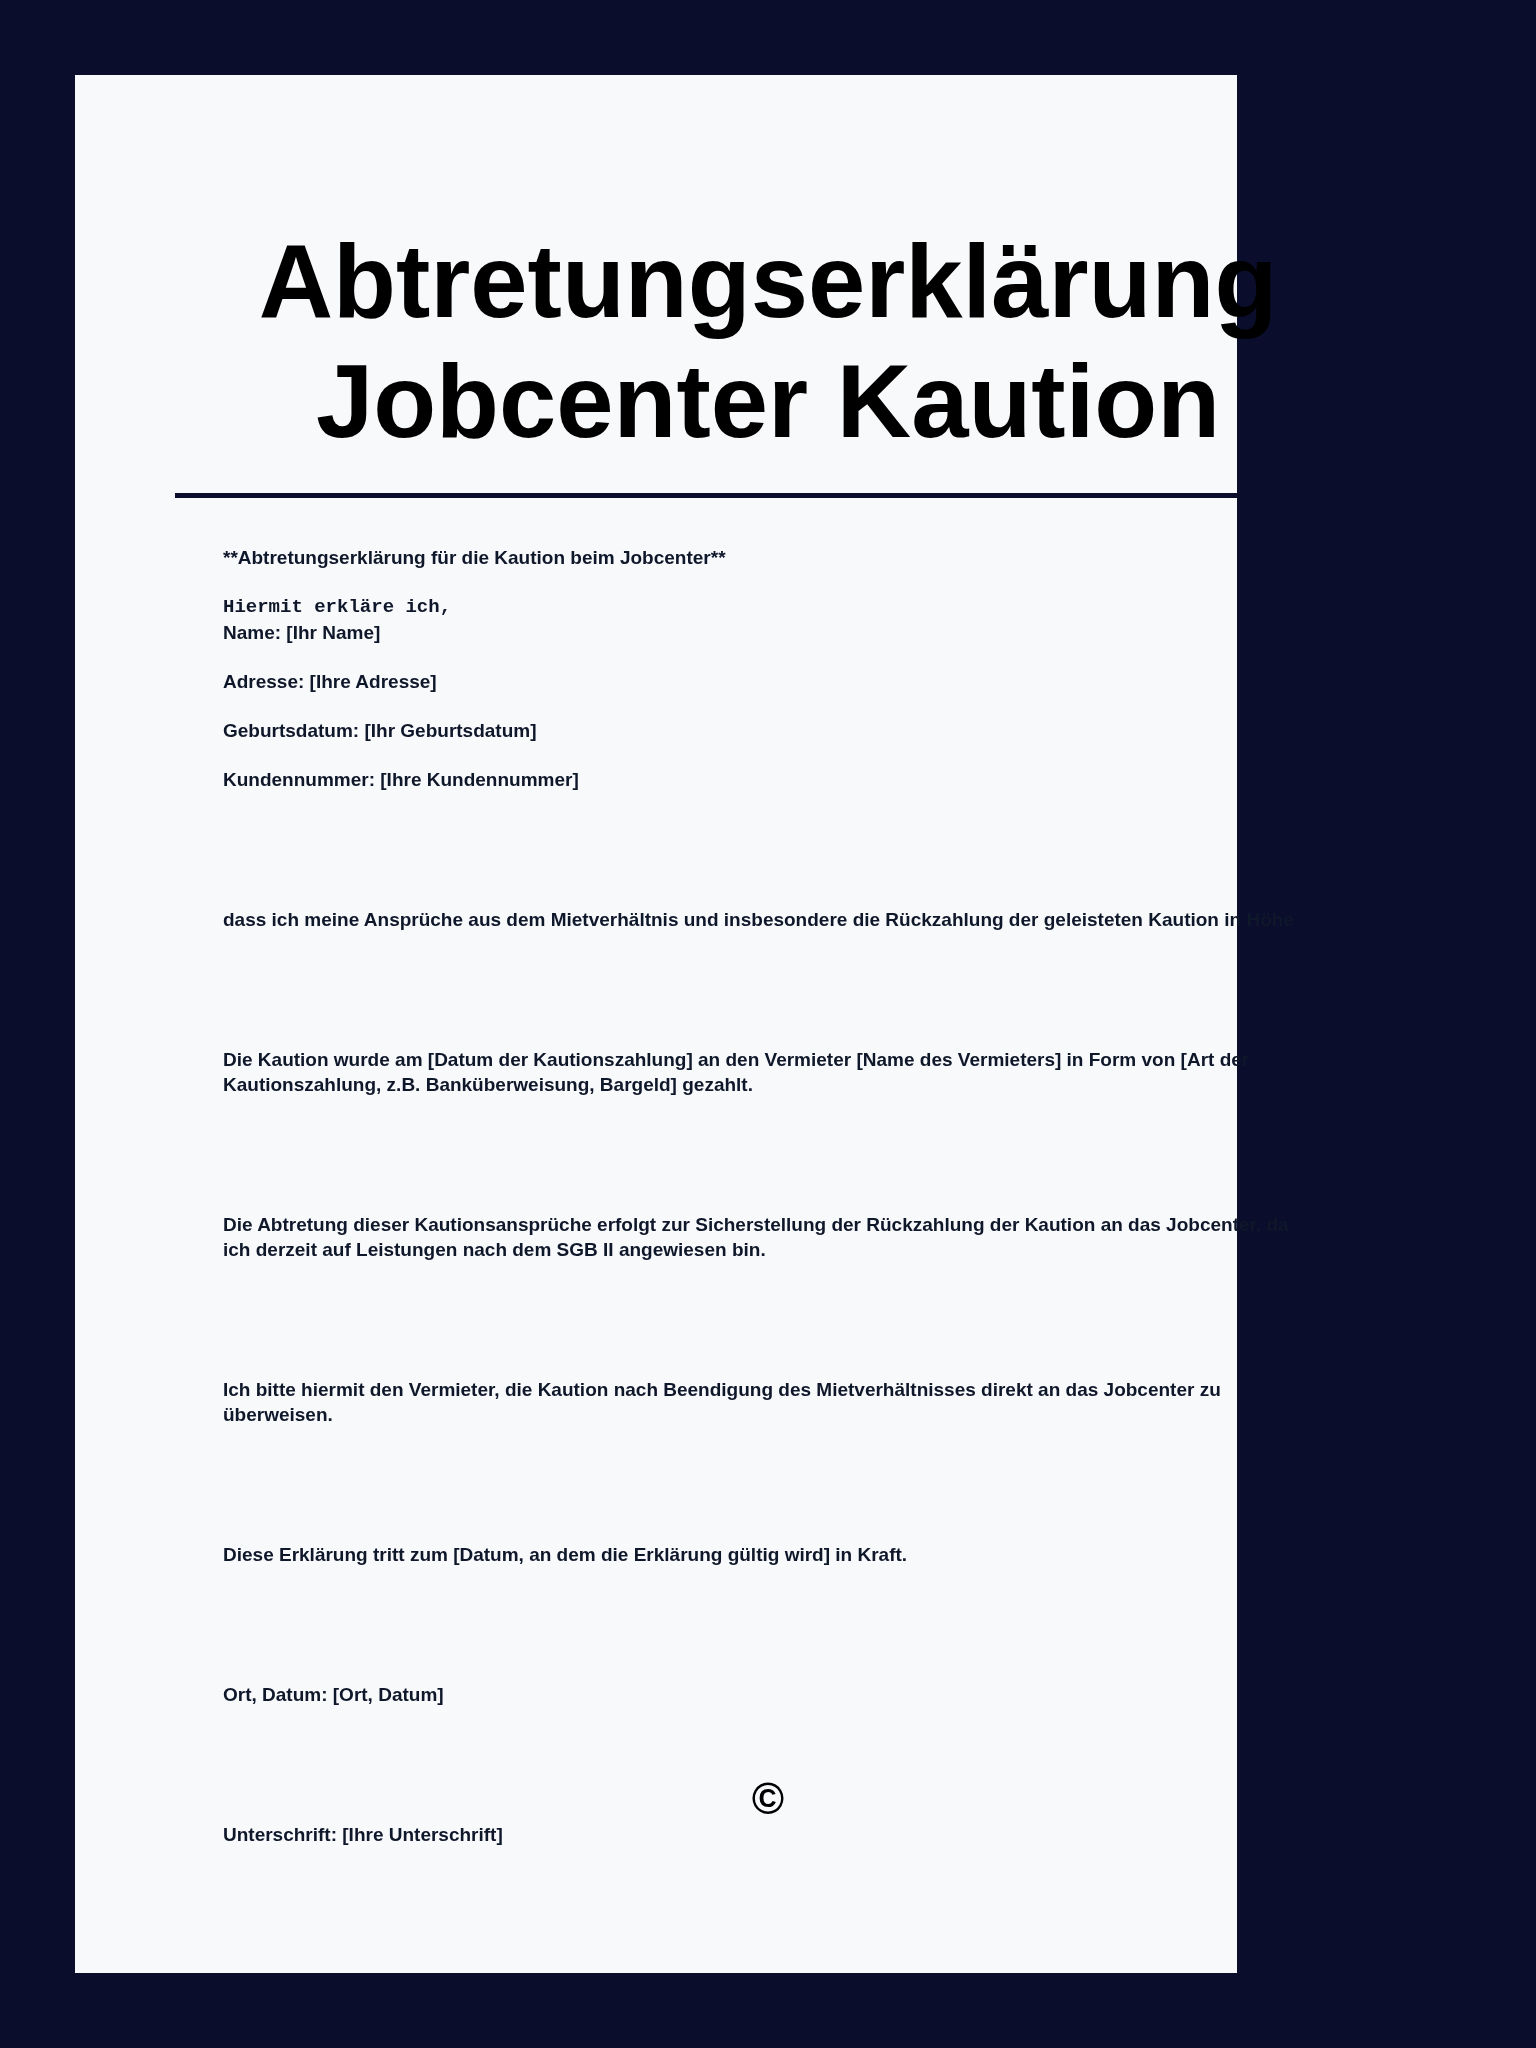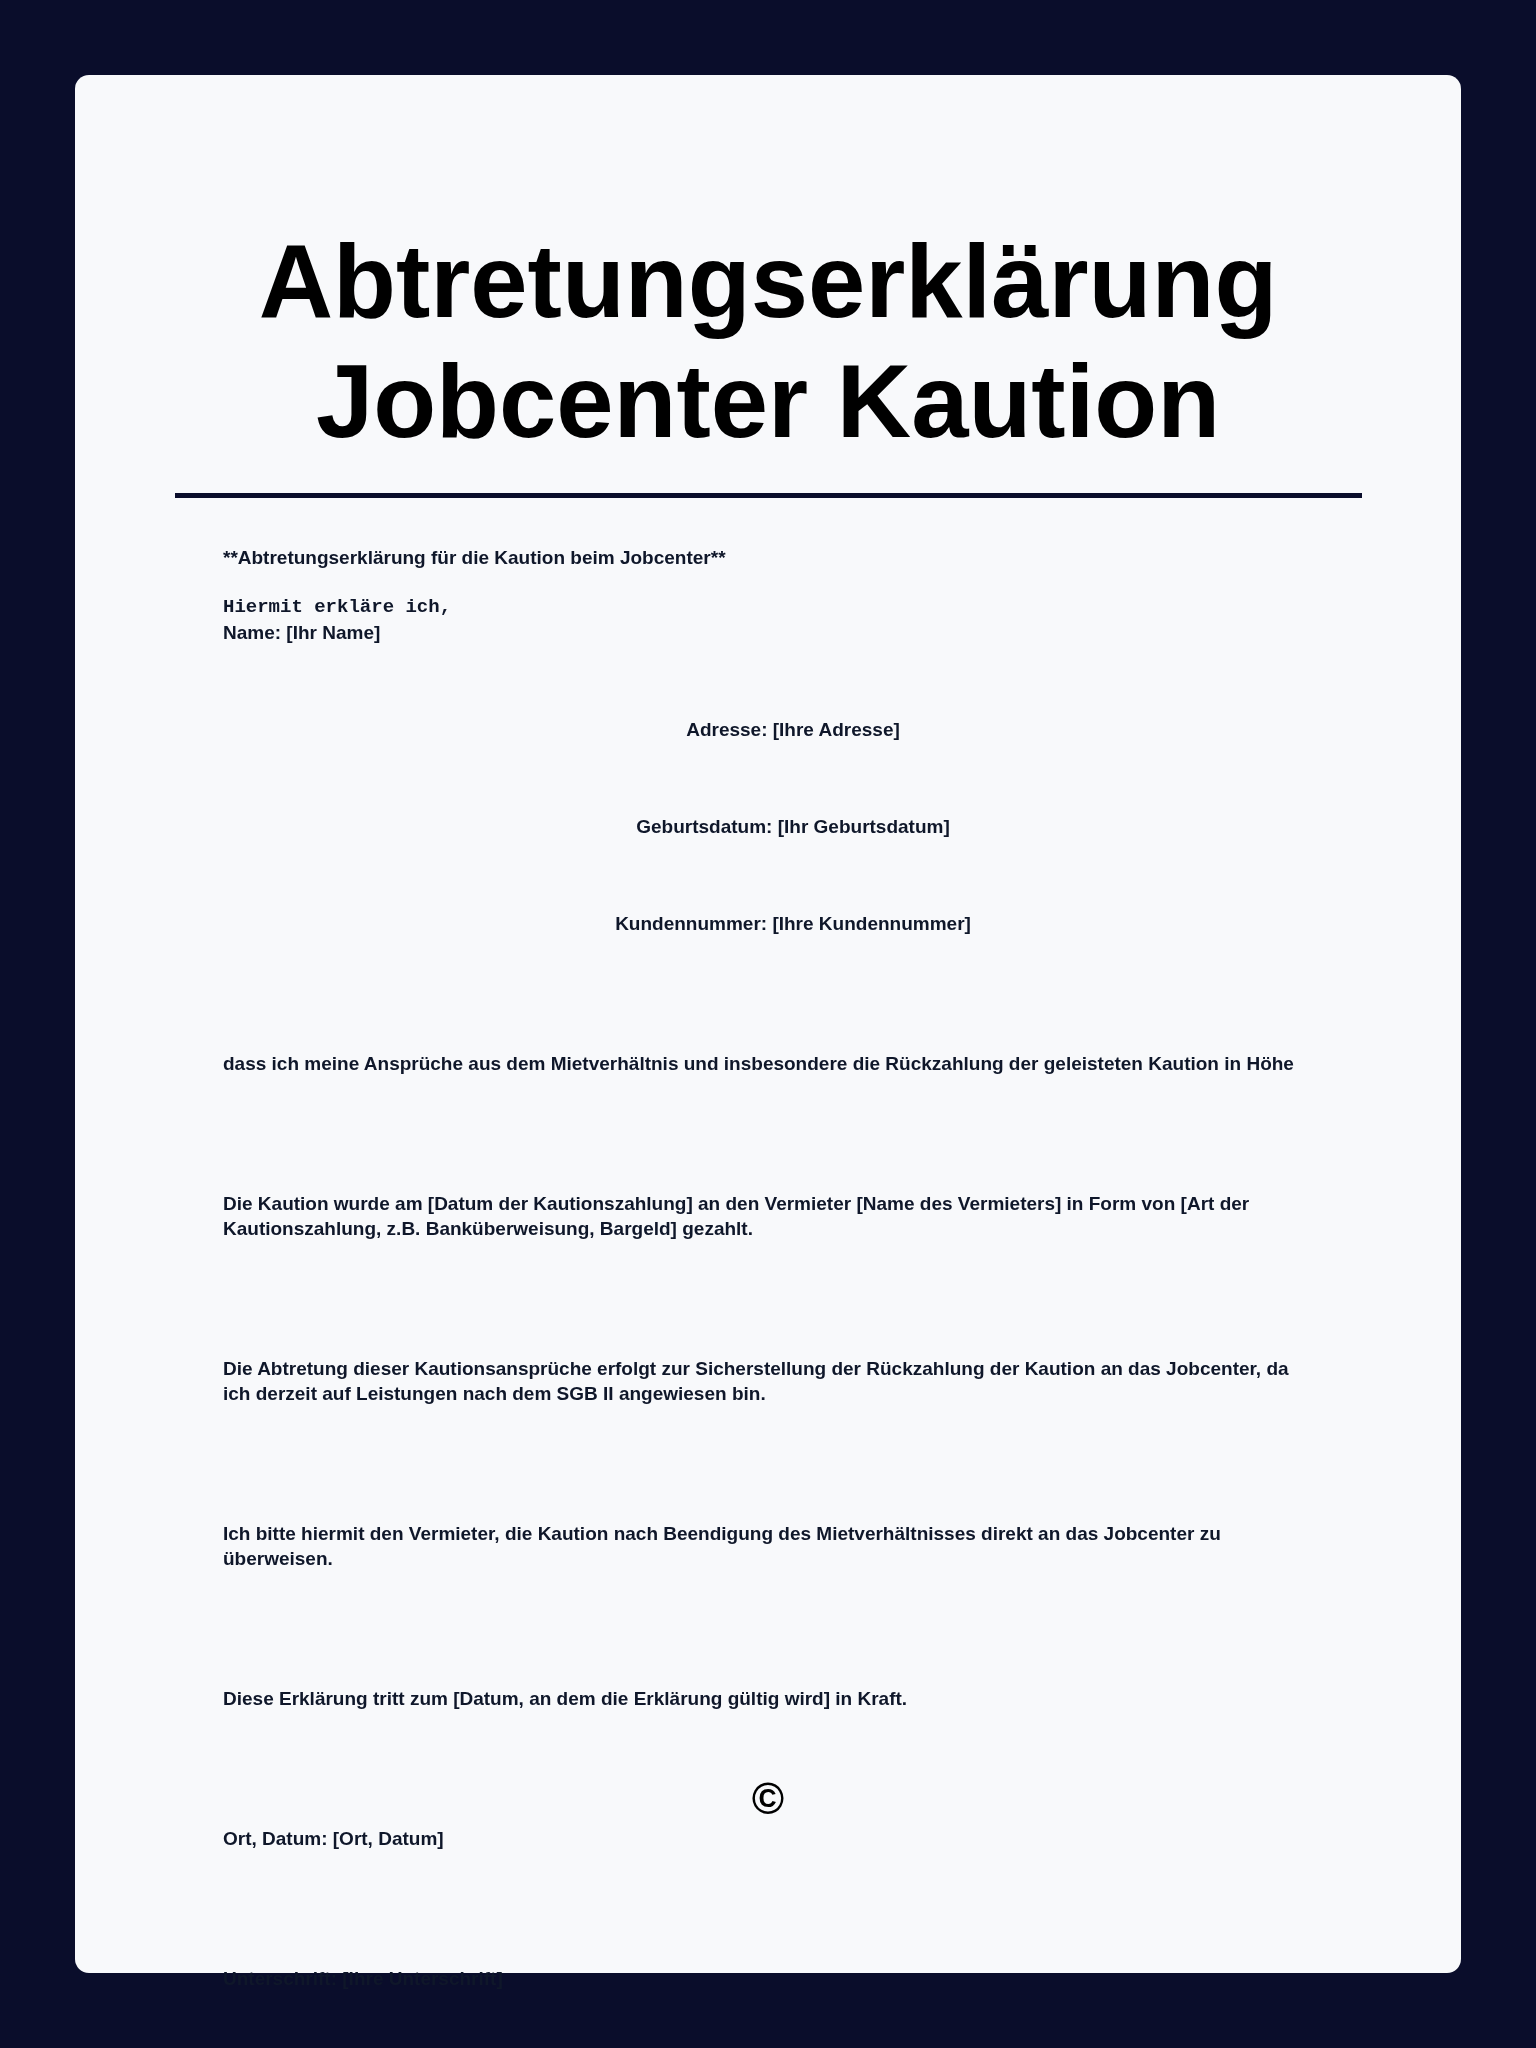--- a/index.html
+++ b/index.html
@@ -6,23 +6,22 @@
   body {
     width: 1536px; height: 2048px;
     background: #0a0d2b;
     position: relative;
     overflow: hidden;
     font-family: "Liberation Sans", sans-serif;
   }
   .page {
     position: absolute;
     left: 75px; top: 75px;
-    width: 1386px; height: 1898px;
+    width: 1162px; height: 1898px;
     background: #f8f9fb;
-    border-radius: 14px;
   }
   .title {
     position: absolute;
     left: 0; top: 147px;
     width: 1386px;
     margin: 0;
     text-align: center;
     font-weight: bold;
     font-size: 103px;
     line-height: 120px;
@@ -39,21 +38,21 @@
     position: absolute;
     left: 148px; top: 470px;
     width: 1140px;
     font-weight: bold;
     font-size: 19px;
     line-height: 25px;
     color: #0f172a;
   }
   .body .ln { display: block; white-space: nowrap; height: 25px; }
   .g1 { margin-top: 25px; font-family: Liberation Mono, monospace; }
-  .g2 { margin-top: 72px; text-align: center; }
+  .g2 { margin-top: 24px; }
   .g3 { margin-top: 115px; }
   .copyright {
     position: absolute;
     left: 0; top: 1699px;
     width: 1386px;
     text-align: center;
     font-weight: bold;
     font-size: 44px;
     line-height: 50px;
     color: #000;

